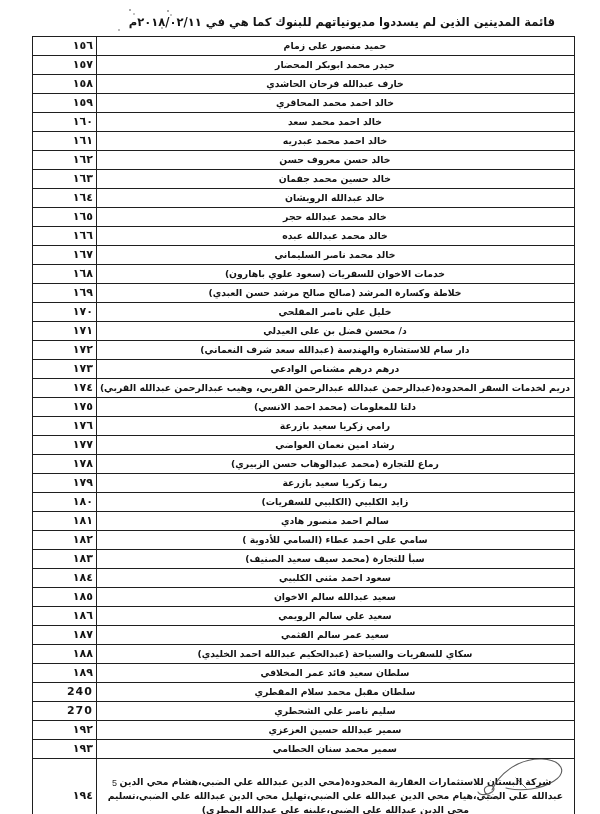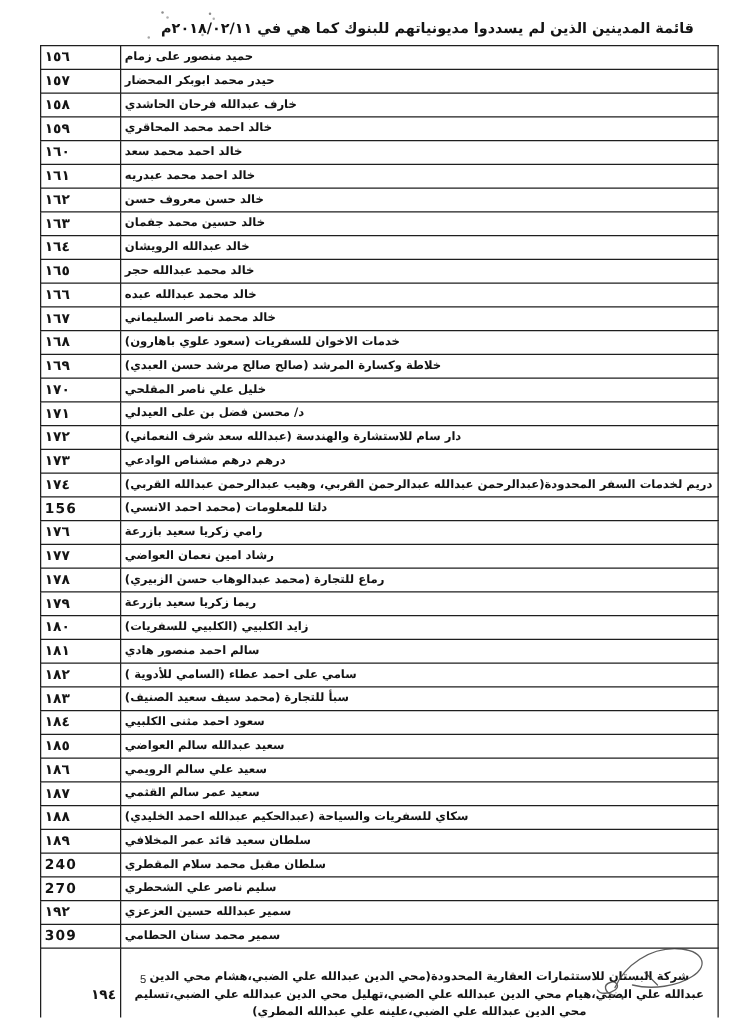--- a/index.html
+++ b/index.html
@@ -75,28 +75,28 @@
     padding: 0 3px;
     font-size: 9.3px;
     font-weight: bold;
     line-height: 1.25;
     height: 18px;
     vertical-align: middle;
     direction: rtl;
   }
   td.col-index {
     width: 34px;
-    text-align: left;
+    text-align: right;
     font-size: 11px;
     letter-spacing: 1px;
     font-weight: bold;
     white-space: nowrap;
   }
   td.col-name {
-    text-align: left;
+    text-align: center;
     padding-right: 4px;
     white-space: nowrap;
     overflow: hidden;
   }
   tr.row-tall td {
     height: 46px;
     padding-left: 40px;
   }
   tr.row-tall td.col-name {
     white-space: normal;
@@ -213,21 +213,21 @@
         <tr>
           <td class="col-name">درهم درهم مشناص الوادعي</td>
           <td class="col-index">١٧٣</td>
         </tr>
         <tr>
           <td class="col-name">دريم لخدمات السفر المحدودة(عبدالرحمن عبدالله عبدالرحمن القربي، وهيب عبدالرحمن عبدالله القربي)</td>
           <td class="col-index">١٧٤</td>
         </tr>
         <tr>
           <td class="col-name">دلتا للمعلومات (محمد احمد الانسي)</td>
-          <td class="col-index">156</td>
+          <td class="col-index">١٧٥</td>
         </tr>
         <tr>
           <td class="col-name">رامي زكريا سعيد بازرعة</td>
           <td class="col-index">١٧٦</td>
         </tr>
         <tr>
           <td class="col-name">رشاد امين نعمان العواضي</td>
           <td class="col-index">١٧٧</td>
         </tr>
         <tr>
@@ -252,21 +252,21 @@
         </tr>
         <tr>
           <td class="col-name">سبأ للتجارة (محمد سيف سعيد الصنيف)</td>
           <td class="col-index">١٨٣</td>
         </tr>
         <tr>
           <td class="col-name">سعود احمد مثنى الكلبيي</td>
           <td class="col-index">١٨٤</td>
         </tr>
         <tr>
-          <td class="col-name">سعيد عبدالله سالم العواضي</td>
+          <td class="col-name">سعيد عبدالله سالم الاخوان</td>
           <td class="col-index">١٨٥</td>
         </tr>
         <tr>
           <td class="col-name">سعيد علي سالم الرويمي</td>
           <td class="col-index">١٨٦</td>
         </tr>
         <tr>
           <td class="col-name">سعيد عمر سالم القثمي</td>
           <td class="col-index">١٨٧</td>
         </tr>
@@ -285,21 +285,21 @@
         <tr>
           <td class="col-name">سليم ناصر علي الشحطري</td>
           <td class="col-index">270</td>
         </tr>
         <tr>
           <td class="col-name">سمير عبدالله حسين العزعزي</td>
           <td class="col-index">١٩٢</td>
         </tr>
         <tr>
           <td class="col-name">سمير محمد سنان الحطامي</td>
-          <td class="col-index">309</td>
+          <td class="col-index">١٩٣</td>
         </tr>
         <tr class="row-tall">
           <td class="col-name">شركة البستان للاستثمارات العقارية المحدودة(محي الدين عبدالله علي الضبي،هشام محي الدين عبدالله علي الضبي،هيام محي الدين عبدالله علي الضبي،تهليل محي الدين عبدالله علي الضبي،تسليم محي الدين عبدالله علي الضبي،علينه علي عبدالله المطري)</td>
           <td class="col-index">١٩٤</td>
         </tr>
       </tbody>
   </table>
 
   <div class="page-number">5</div>
 

